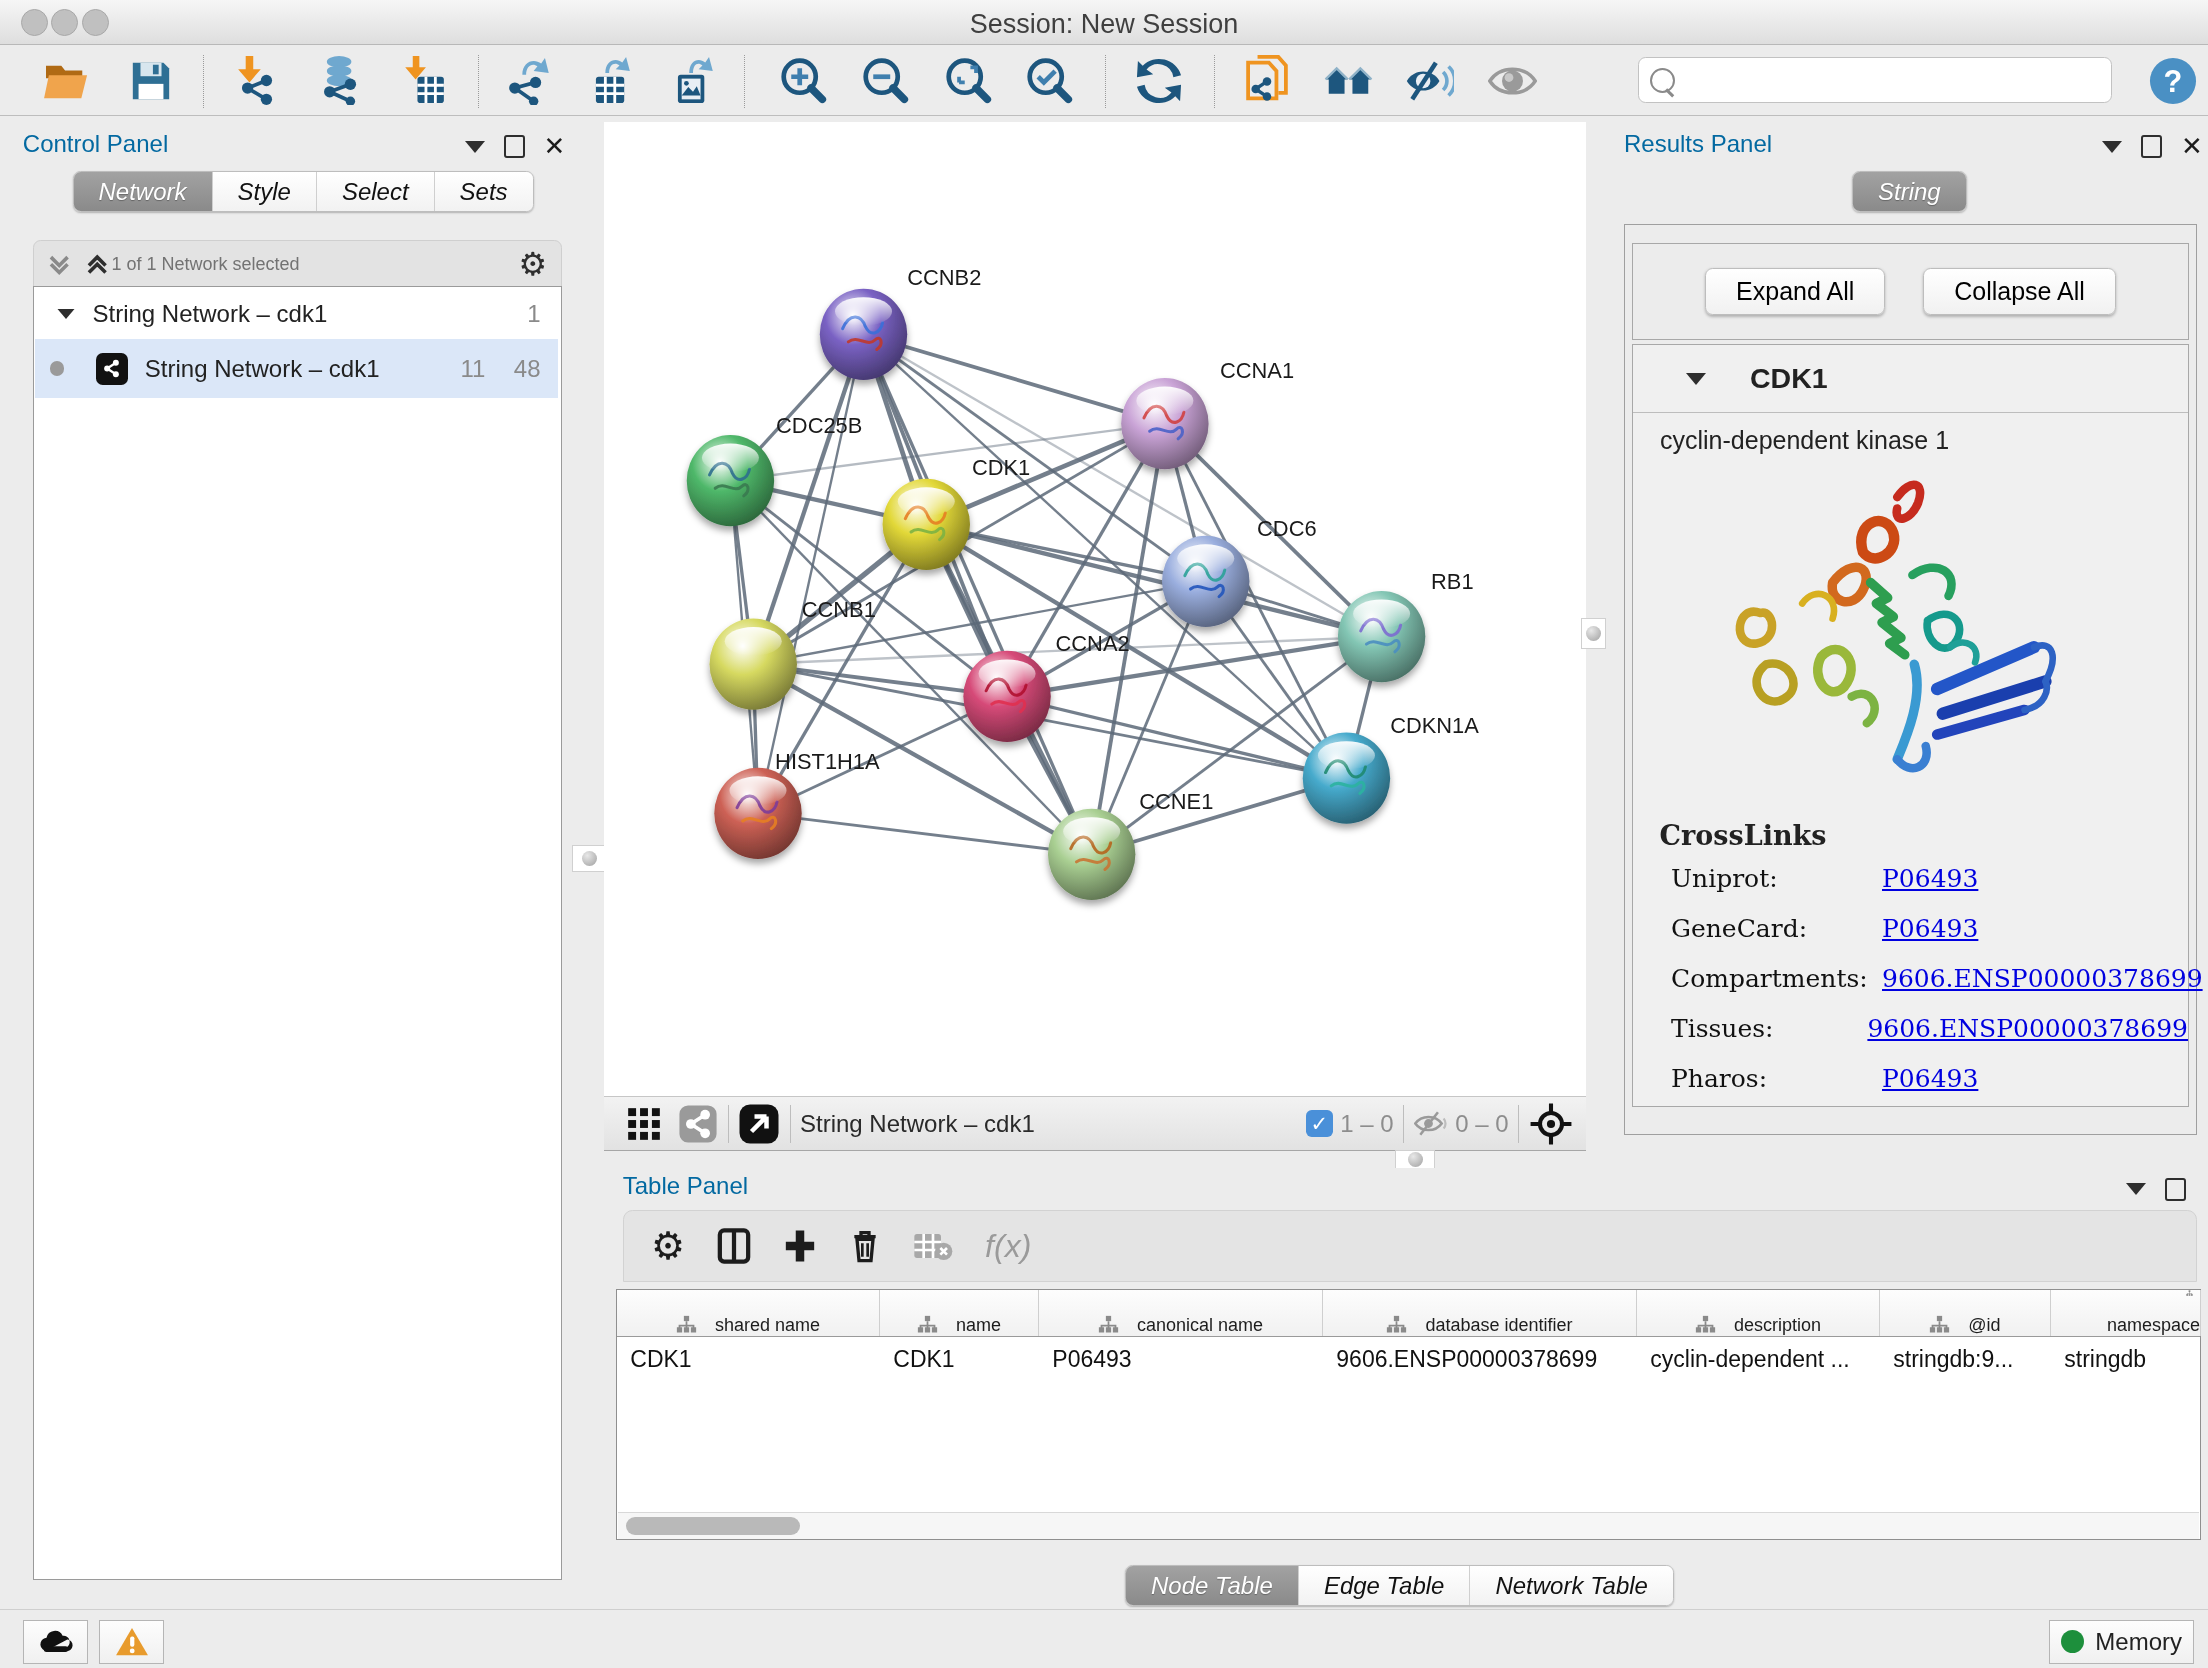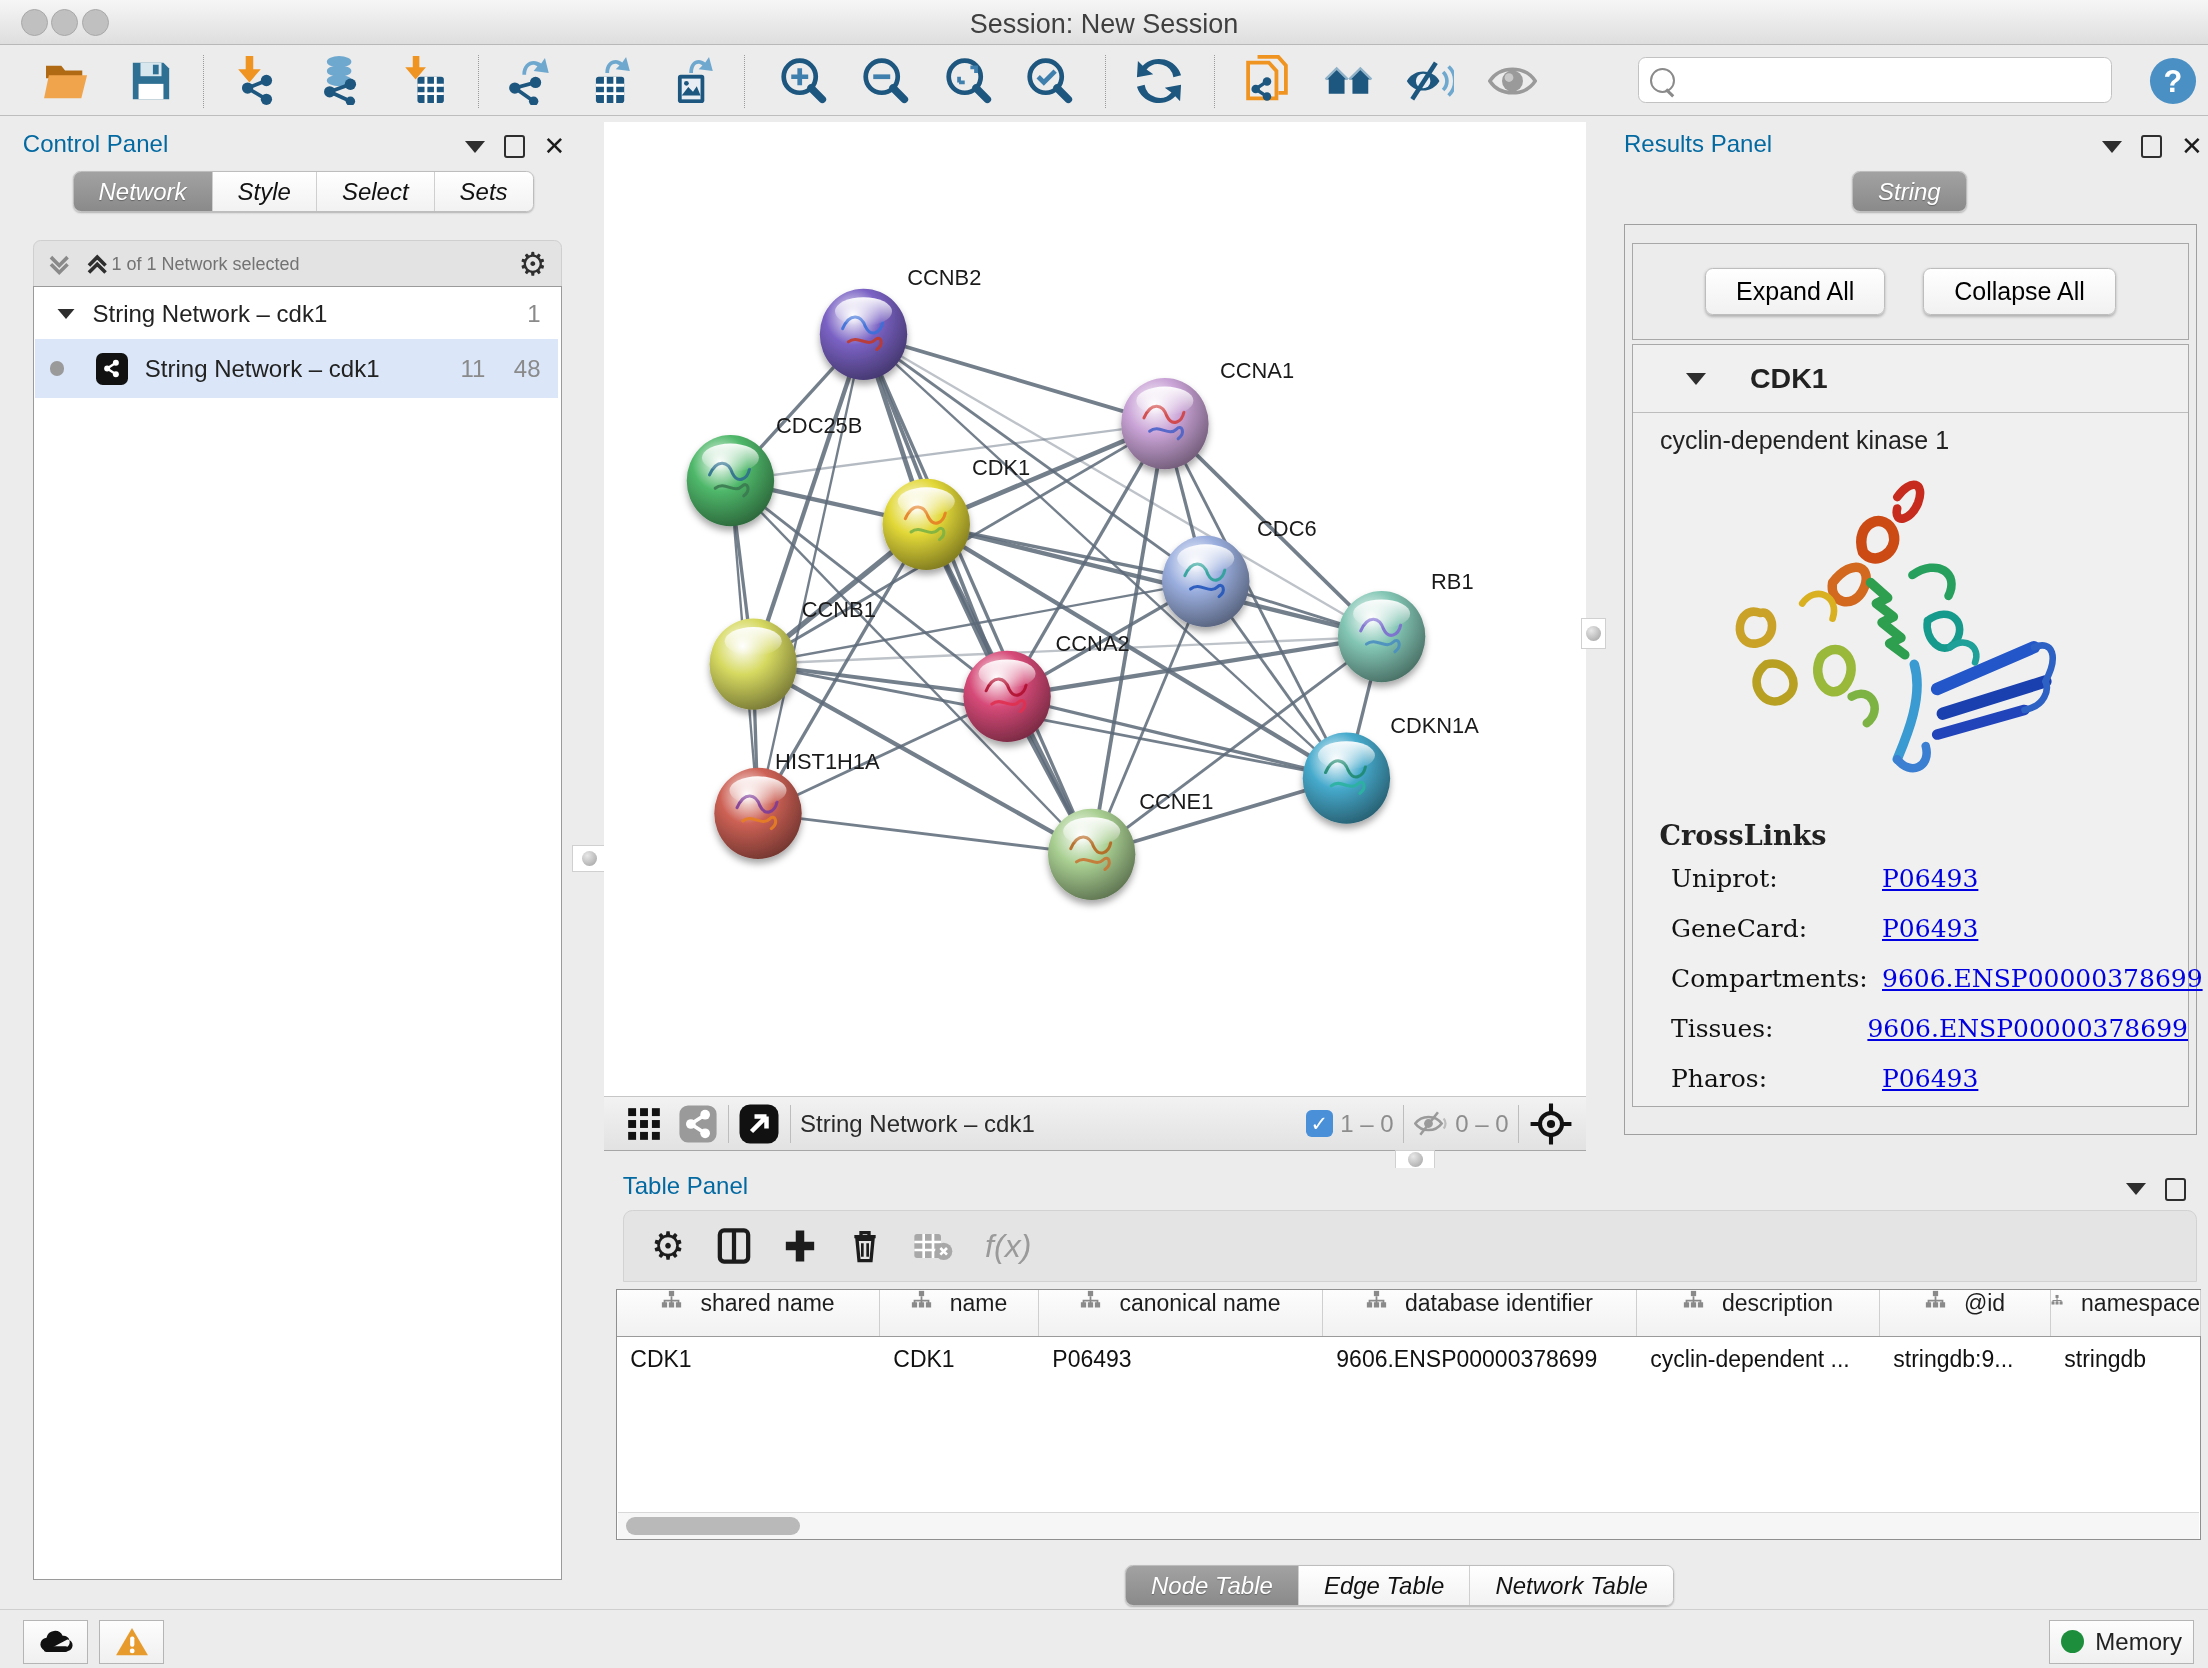--- a/index.html
+++ b/index.html
@@ -73,21 +73,21 @@
   #crosslinks .h{font-weight:bold;font-size:27px;margin-bottom:13.3px;margin-left:-11.4px;}
   .cl-row{display:flex;font-size:25px;margin-bottom:21px;gap:32px;}
   .cl-row .l{width:179px;color:#111;}
   .cl-row .v{color:#0000e0;text-decoration:underline;cursor:pointer;}
   
   #table-panel{left:616px;top:1168px;width:1585px;height:441px;background:#ececec;}
   #tp-toolbar{left:623px;top:1210px;width:1574px;height:72px;background:#e4e4e4;border:1px solid #d2d2d2;
      border-radius:9.5px 9.5px 0 0;display:flex;align-items:center;gap:32px;padding-left:27px;box-sizing:border-box;}
   #tp-table{left:616px;top:1289px;width:1585px;height:251px;background:#fff;border:1.9px solid #8f8f8f;box-sizing:border-box;}
   #tp-header{display:flex;border-bottom:1.9px solid #9a9a9a;background:linear-gradient(#fdfdfd,#f1f1f1);height:46px;}
-  .th{display:flex;align-items:flex-start;justify-content:center;gap:18px;font-size:23px;color:#1d1d1d;
+  .th{display:flex;align-items:flex-end;justify-content:center;gap:18px;font-size:18px;color:#1d1d1d;
       border-right:1px solid #cfcfcf;overflow:hidden;white-space:nowrap;flex:none;box-sizing:border-box;cursor:pointer;}
   #tp-row{display:flex;height:44px;}
   .td{font-size:23px;color:#111;padding-left:13.3px;display:flex;align-items:center;flex:none;
       overflow:hidden;white-space:nowrap;box-sizing:border-box;}
   #tp-scroll{left:618px;top:1512px;width:1581px;height:26px;background:#f6f6f6;border-top:1px solid #d8d8d8;}
   #tp-thumb{left:7.6px;top:3.8px;width:174px;height:18px;background:#b9b9b9;border-radius:9.5px;}
   #tp-tabs{left:1125px;top:1565px;}
   
   #statusbar{left:0;top:1609px;width:2208px;height:59px;background:#ececec;border-top:1px solid #cfcfcf;}
   .sb-btn{top:9.5px;height:42px;background:linear-gradient(#fdfdfd,#f0f0f0);border:1.9px solid #b5b5b5;
@@ -768,21 +768,21 @@
             <g fill="#8a8a8a">
               <rect x="9" y="1" width="6" height="6"></rect>
               <rect x="1" y="14" width="6" height="6"></rect>
               <rect x="9" y="14" width="6" height="6"></rect>
               <rect x="17" y="14" width="6" height="6"></rect>
               <path d="M11 7 h2 v4 h-2z M3 11 h18 v2 H3z M3 11 h2 v4 H3z M11 11 h2 v4 h-2z M19 11 h2 v4 h-2z"></path>
             </g>
           </svg>
           <span>@id</span>
         </div>
-        <div class="th" style="width: 150px;">
+        <div class="th" style="width: 150px; flex-direction: column;">
           <svg width="21" height="21" viewBox="0 0 24 24">
             <g fill="#8a8a8a">
               <rect x="9" y="1" width="6" height="6"></rect>
               <rect x="1" y="14" width="6" height="6"></rect>
               <rect x="9" y="14" width="6" height="6"></rect>
               <rect x="17" y="14" width="6" height="6"></rect>
               <path d="M11 7 h2 v4 h-2z M3 11 h18 v2 H3z M3 11 h2 v4 H3z M11 11 h2 v4 h-2z M19 11 h2 v4 h-2z"></path>
             </g>
           </svg>
           <span>namespace</span>

